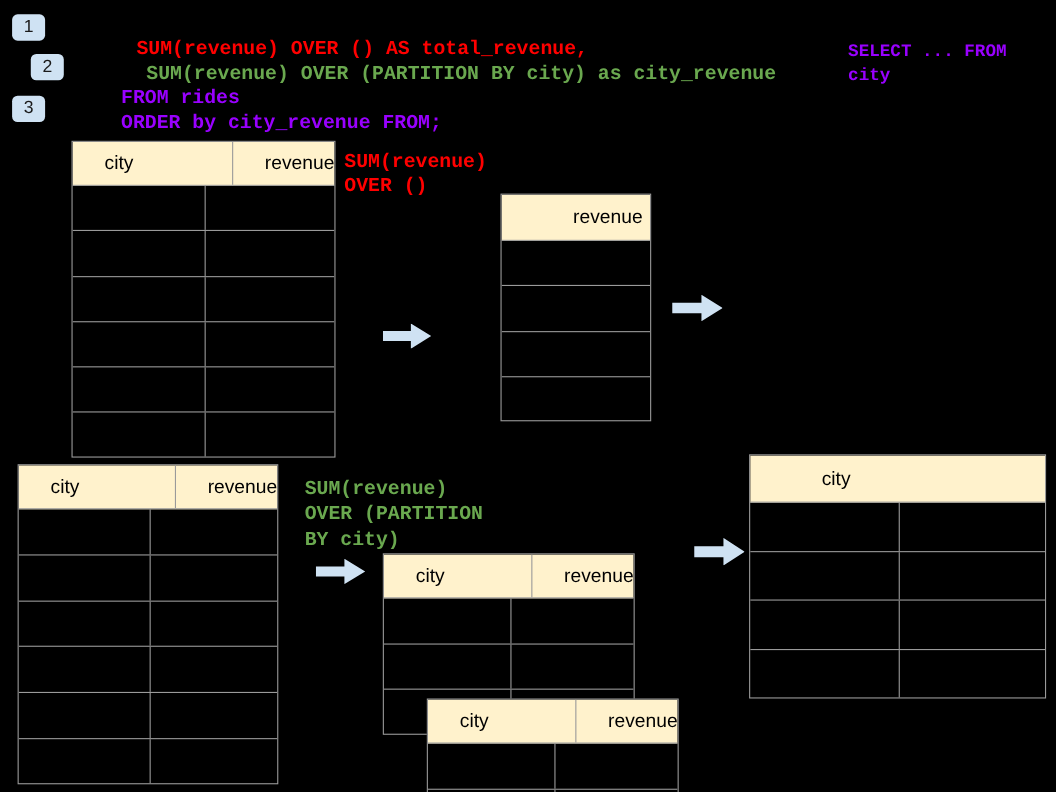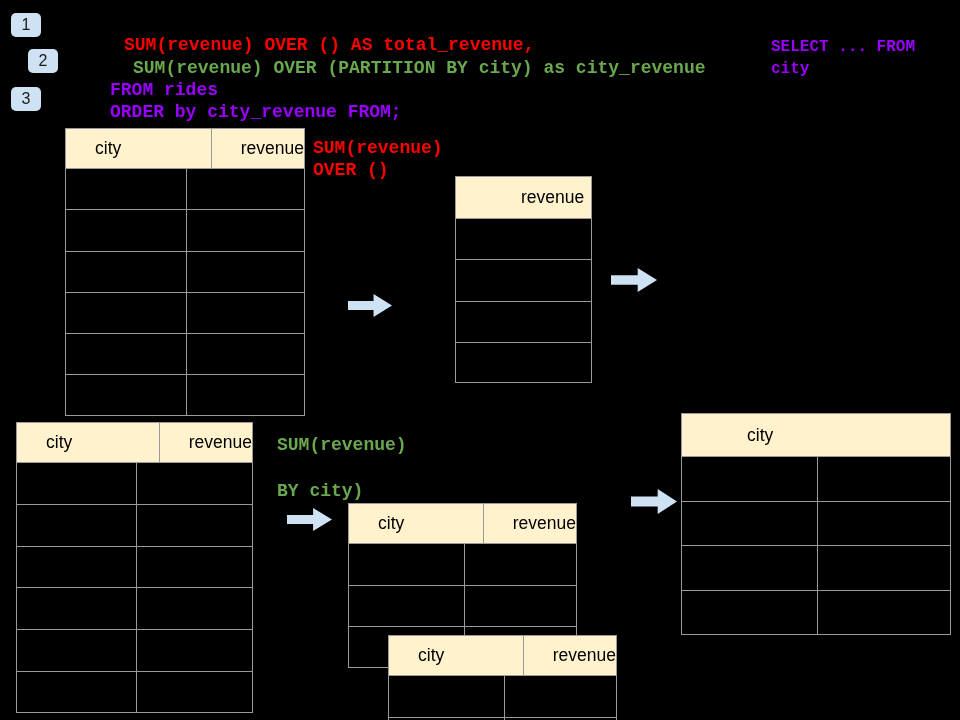--- a/index.html
+++ b/index.html
@@ -68,21 +68,21 @@
 
   <div class="code red" style="left:124px;top:34px;">SUM(revenue) OVER () AS total_revenue,</div>
   <div class="code green" style="left:133px;top:57px;text-align:right;">SUM(revenue) OVER (PARTITION BY city) as city_revenue</div>
   <div class="code purple" style="left:110px;top:79px;">FROM rides</div>
   <div class="code purple" style="left:110px;top:101px;">ORDER by city_revenue FROM;</div>
 
   <div class="code small purple" style="left:771px;top:36px;"><span>SELECT ... FROM</span><br><span>city</span></div>
 
   <div class="code red" style="left:313px;top:137px;"><span>SUM(revenue)</span><br><span>OVER ()</span></div>
 
-  <div class="code green" style="left:277px;top:434px;line-height:23px;"><span>SUM(revenue)</span><br><br><span>BY city)</span></div>
+  <div class="code green" style="left:277px;top:434px;line-height:23px;"><span>SUM(revenue)</span><br><span>OVER (PARTITION</span><br><span>BY city)</span></div>
 
   <div class="arrow" style="left:348px;top:294px;width:44px;height:23px;"></div>
   <div class="arrow" style="left:611px;top:268px;width:46px;height:24px;"></div>
   <div class="arrow" style="left:287px;top:508px;width:45px;height:23px;"></div>
   <div class="arrow" style="left:631px;top:489px;width:46px;height:25px;"></div>
 
   <div class="dtable" style="left:65px;top:128px;width:240px;height:288px;--c1:120px;--hh:40px;--rh:41.3px;">
     <div class="thead">
       <div class="th">city</div>
       <div class="th">revenue</div>

